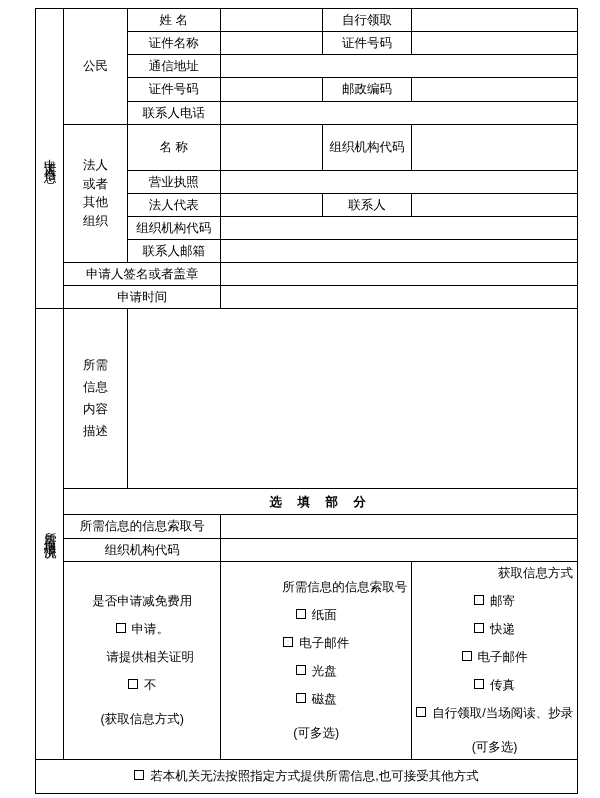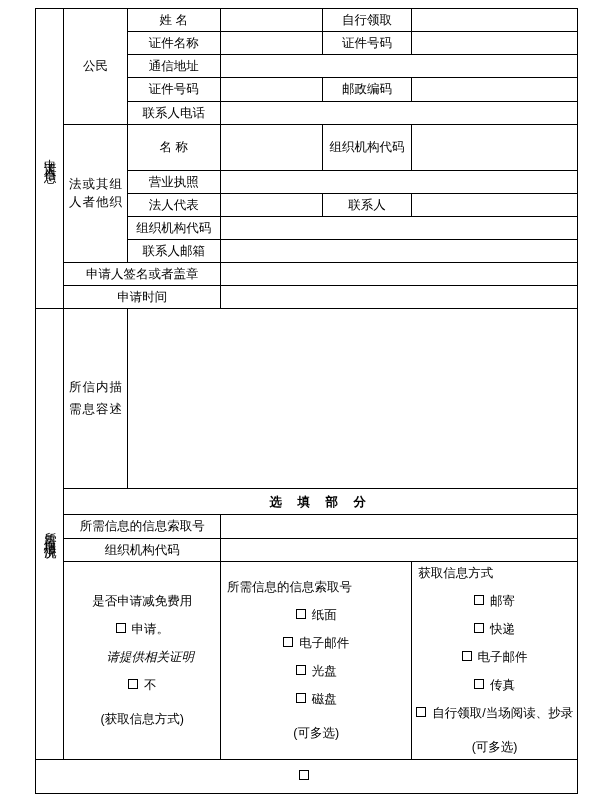--- a/index.html
+++ b/index.html
@@ -49,20 +49,21 @@
     display: inline-block;
     letter-spacing: 3px;
     line-height: 1.2;
   }
   .col-group {
     width: 60px;
     font-size: 12.5px;
   }
   .group-stack {
     display: flex;
+    flex-direction: column;
     align-items: center;
     justify-content: flex-end;
     line-height: 1.5;
   }
   .col-field {
     width: 92px;
     font-size: 12.5px;
   }
   .fill {
     background: #ffffff;
@@ -78,44 +79,42 @@
   }
   .desc-cell {
     font-size: 12.5px;
     text-align: left;
     vertical-align: top;
     padding-top: 34px;
     padding-left: 10px;
   }
   .desc-stack {
     display: flex;
-    flex-direction: row;
+    flex-direction: column;
     line-height: 1.75;
-    align-items: flex-end;
   }
   .opt-cell {
     text-align: left;
     vertical-align: top;
     padding: 8px 8px 6px 10px;
     font-size: 12.5px;
   }
   .opt-head {
     margin-bottom: 10px;
   }
   .opt-head.center {
-    text-align: left;
+    text-align: right;
     padding-left: 2px;
   }
   .opt-line {
     margin: 0 0 10px 0;
     white-space: nowrap;
   }
   .opt-line.indent {
     padding-left: 16px;
-    font-style: italic;
   }
   .box {
     display: inline-block;
     width: 8px;
     height: 8px;
     border: 1px solid #000;
     margin-right: 6px;
     vertical-align: baseline;
     position: relative;
     top: 0px;
@@ -303,18 +302,18 @@
           </div>
           <div class="opt-line">
             <span class="box"></span><span>自行领取/当场阅读、抄录</span>
           </div>
           <div class="note">(可多选)</div>
         </td>
       </tr>
 
       <tr style="height:34px">
         <td class="bottom-cell" colspan="6">
-          <span class="box"></span>
+          <span class="box"></span><span>若本机关无法按照指定方式提供所需信息,也可接受其他方式</span>
         </td>
       </tr>
     </tbody>
   </table>
 </div>
 
 </body></html>

